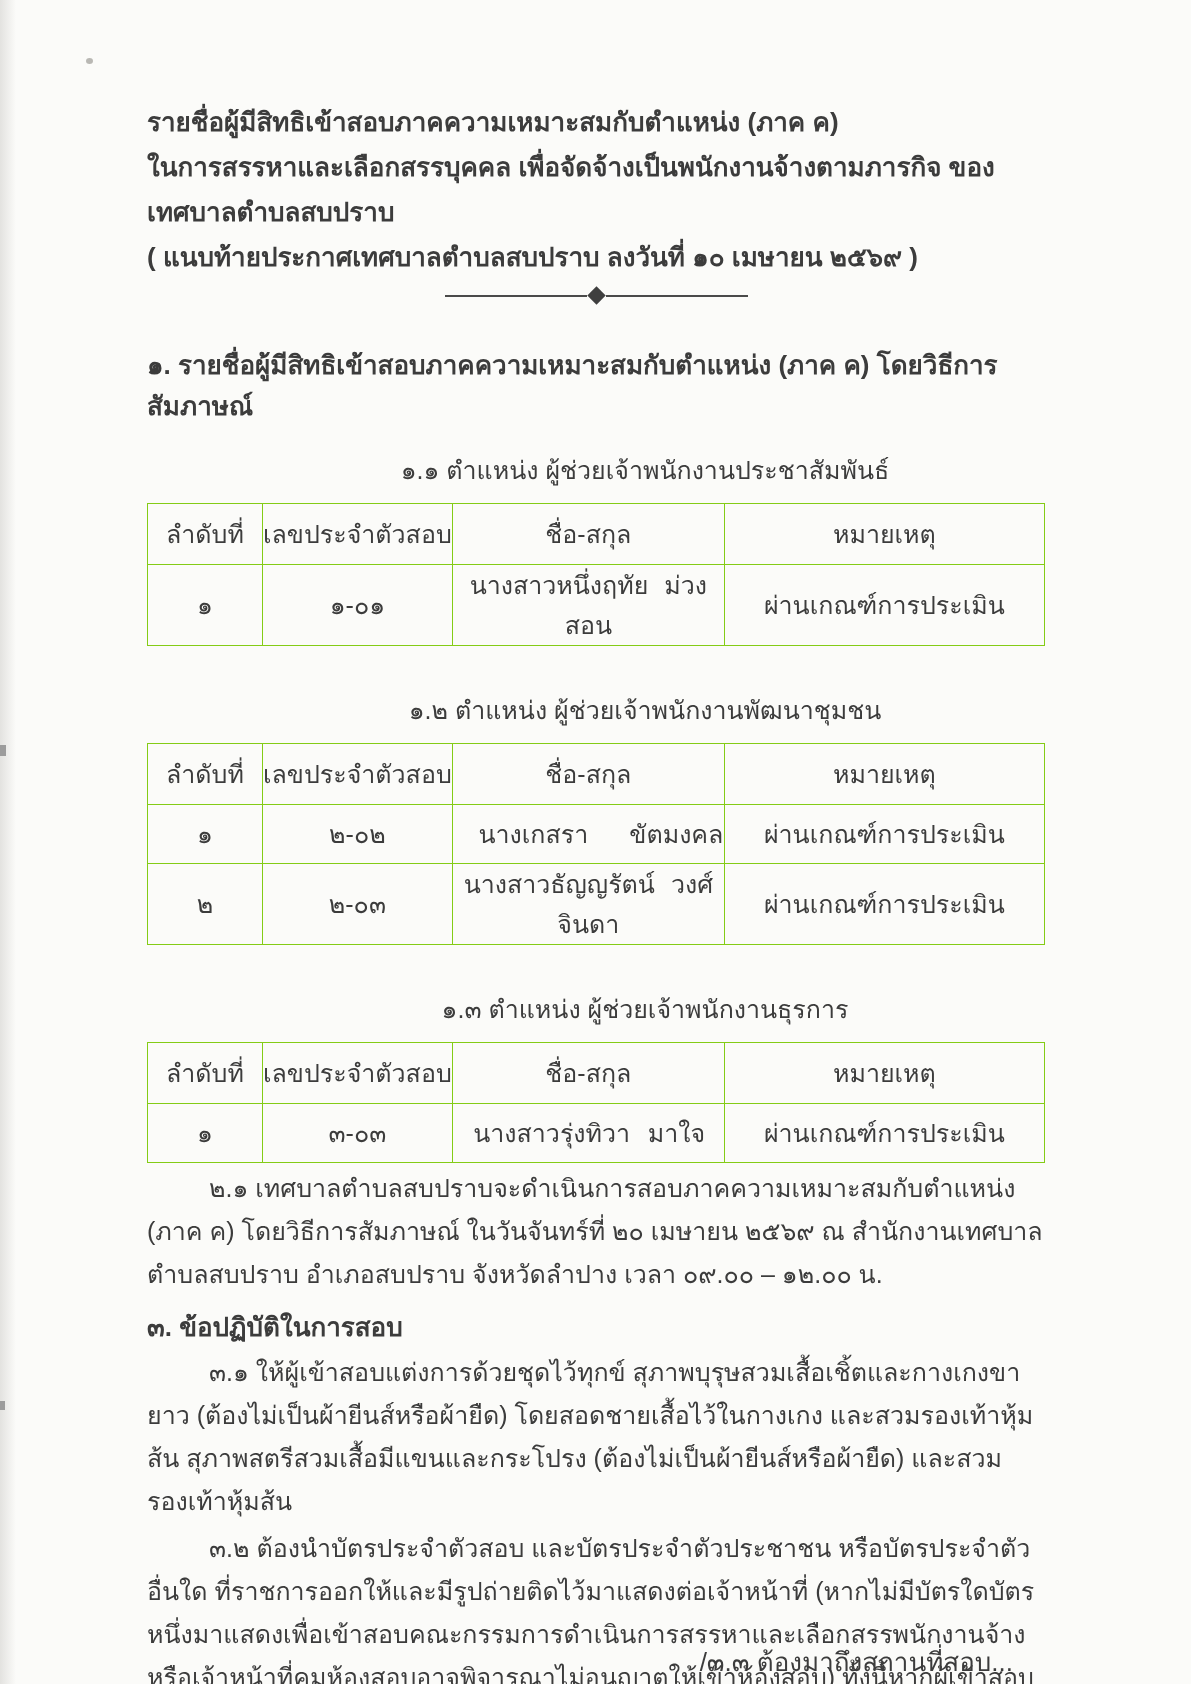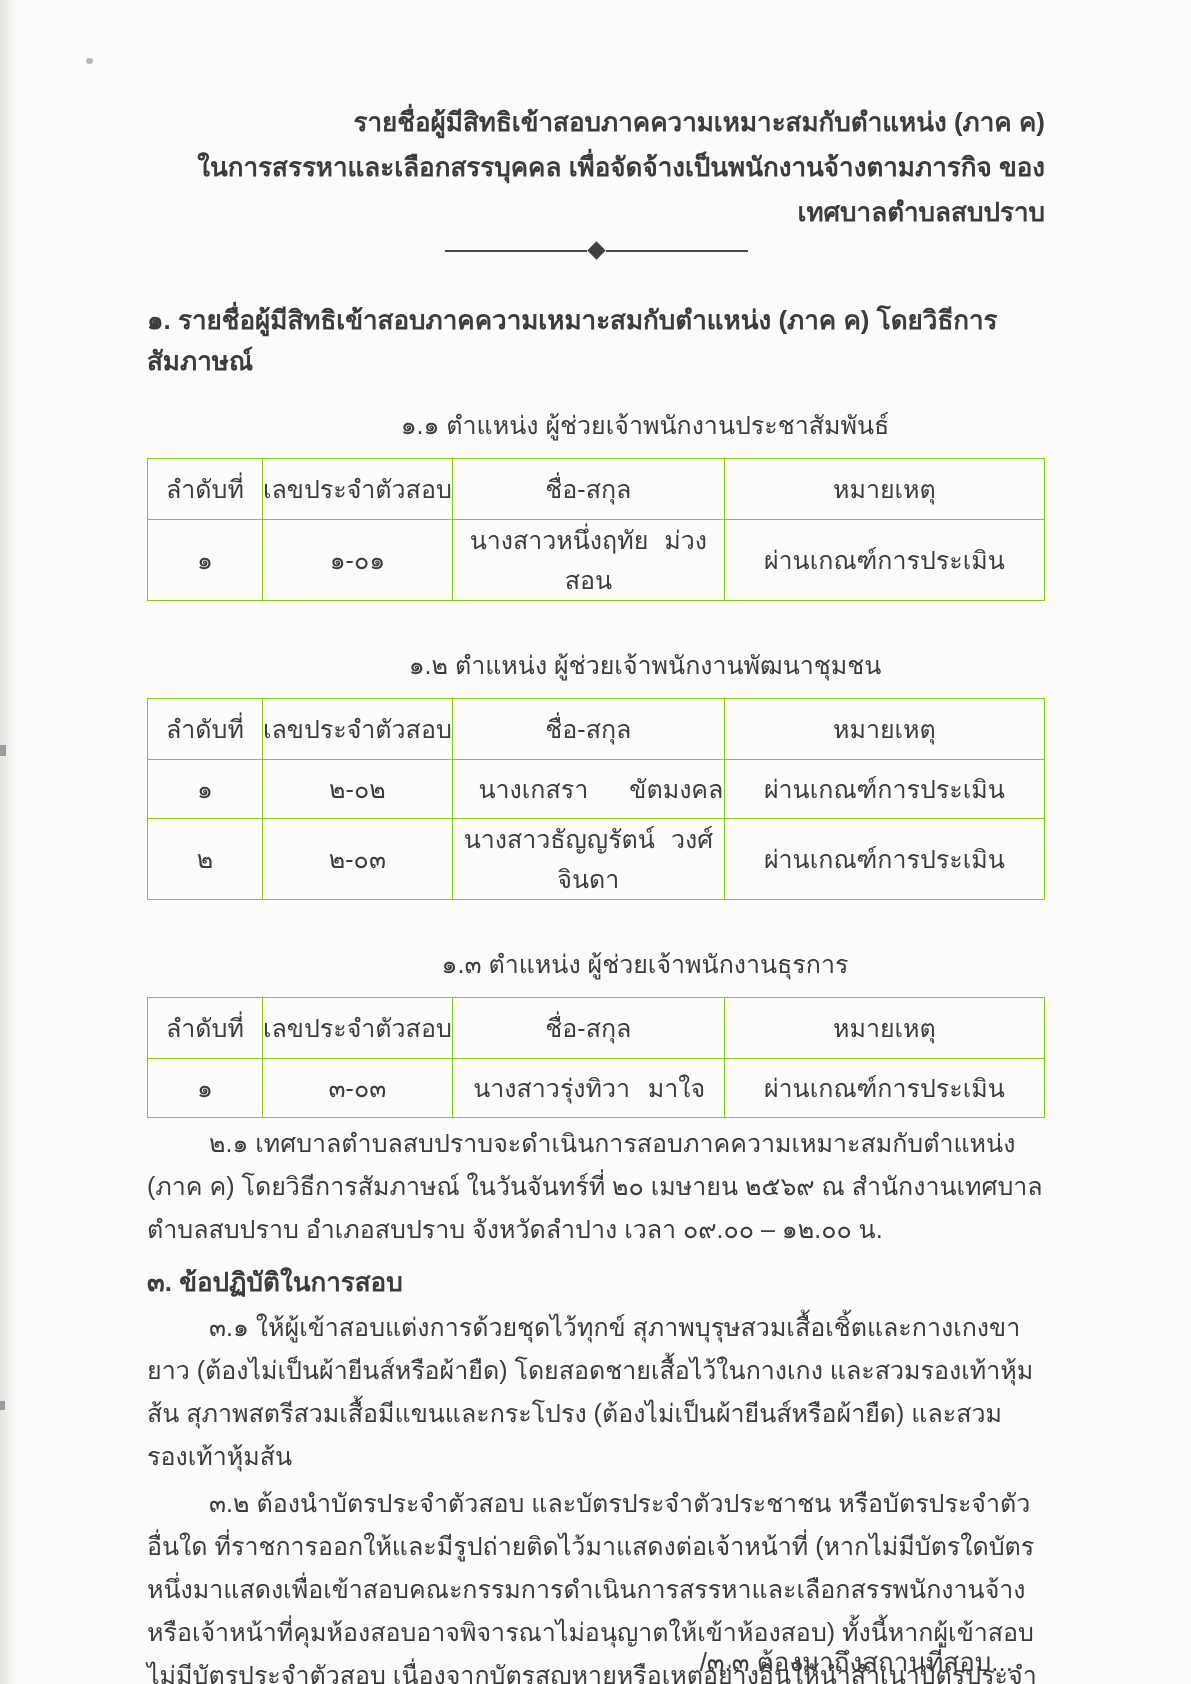--- a/index.html
+++ b/index.html
@@ -18,21 +18,21 @@
     padding:100px 146px 0 147px;
   }
   
   .edge-strip{position:absolute;left:0;top:0;width:16px;height:1684px;
     background:linear-gradient(to right,#d6d5d2,rgba(255,255,255,0));opacity:.65;}
   .speck{position:absolute;background:#9c9c9c;}
   .speck.s1{left:0;top:745px;width:6px;height:11px;}
   .speck.s2{left:0;top:1401px;width:5px;height:9px;}
   .speck.s3{left:86px;top:58px;width:7px;height:6px;border-radius:50%;background:#b9b8b4;}
 
-  .title-block{ text-align:right; }
+  .title-block{ text-align:left; }
   .title-line{ font-size:26px; line-height:45px; font-weight:600; }
 
   .divider{ display:flex; align-items:center; justify-content:center; margin-top:9px; }
   .divider .seg{ width:142px; height:2px; background:#4a4a4a; }
   .divider .diamond{ width:13px; height:13px; background:#3f3f3f; transform:rotate(45deg); margin:0 3px; }
 
   .sec-heading{ font-size:26px; font-weight:700; }
   .sec1-heading{ margin-top:42px; }
   .sub-label{ margin-top:24px; margin-left:98px; font-size:25px;text-align:center; }
   .sub-label.gap{ margin-top:44px; }
@@ -68,20 +68,21 @@
 <div class="page">
 
   <div class="edge-strip"></div>
   <div class="speck s1"></div>
   <div class="speck s2"></div>
   <div class="speck s3"></div>
 
   <div class="title-block">
     <div class="title-line">รายชื่อผู้มีสิทธิเข้าสอบภาคความเหมาะสมกับตำแหน่ง (ภาค ค)</div>
     <div class="title-line">ในการสรรหาและเลือกสรรบุคคล เพื่อจัดจ้างเป็นพนักงานจ้างตามภารกิจ ของเทศบาลตำบลสบปราบ</div>
+    <div class="title-line">( แนบท้ายประกาศเทศบาลตำบลสบปราบ ลงวันที่ ๑๐ เมษายน ๒๕๖๙ )</div>
   </div>
 
   <div class="divider">
     <span class="seg"></span>
     <span class="diamond"></span>
     <span class="seg"></span>
   </div>
 
   <div class="sec-heading sec1-heading">๑. รายชื่อผู้มีสิทธิเข้าสอบภาคความเหมาะสมกับตำแหน่ง (ภาค ค) โดยวิธีการสัมภาษณ์</div>
 

